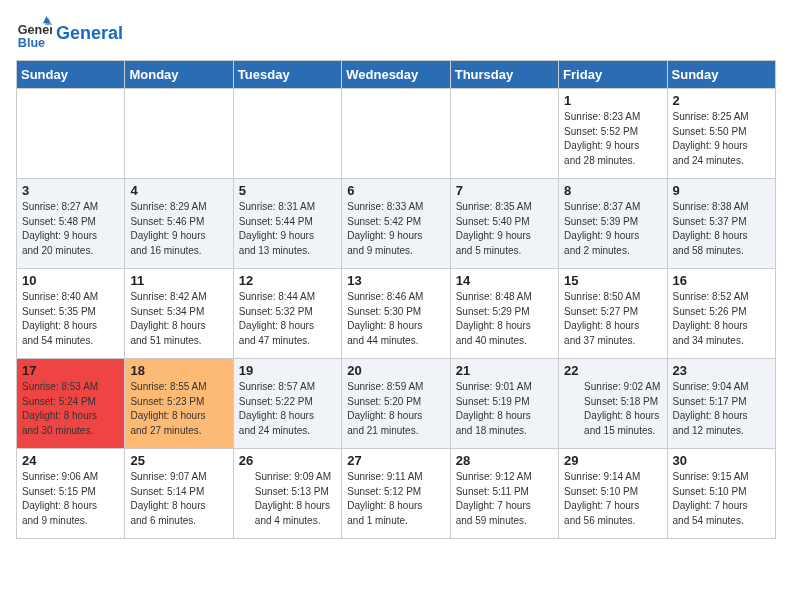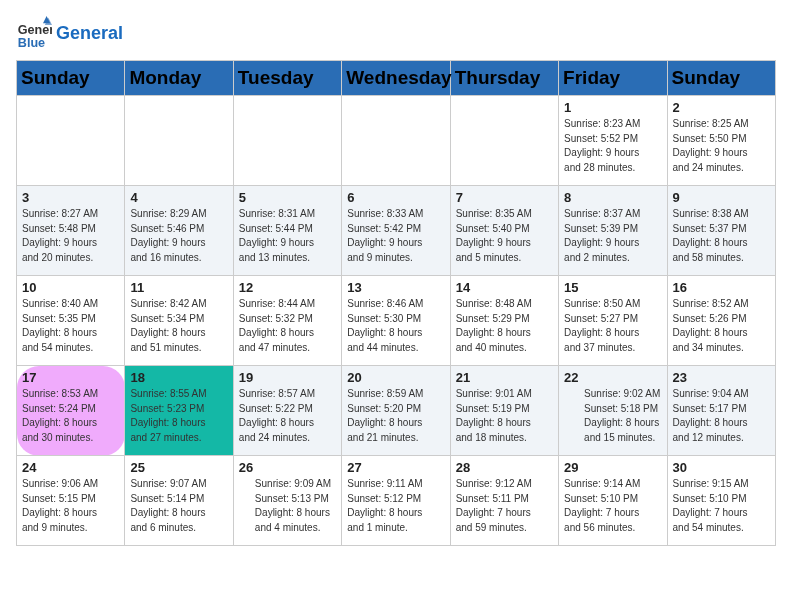--- a/index.html
+++ b/index.html
@@ -46,22 +46,22 @@
       font-size: 16px;
       color: #444;
     }
     .calendar-table {
       width: 100%;
       border-collapse: collapse;
       table-layout: fixed;
     }
     .calendar-table thead tr th {
       background-color: #2a6db5;
-      color: #000000;
-      font-size: 19px;
+      color: #ffffff;
+      font-size: 13px;
       font-weight: bold;
       padding: 6px 4px;
       text-align: left;
       border: 1px solid #ccc;
     }
     .calendar-table tbody tr td {
       border: 1px solid #ccc;
       vertical-align: top;
       padding: 4px 5px;
       font-size: 11px;
@@ -240,28 +240,28 @@
         </td>
         <td>
           <span class="day-number">16</span>
           <div class="day-info" style="white-space: pre-line;">Sunrise: 8:52 AM
 Sunset: 5:26 PM
 Daylight: 8 hours
 and 34 minutes.</div>
         </td>
       </tr>
       <tr>
-        <td style="background: #f0abfc; border-radius: 22px;">
+        <td style="background: #ef4444;">
           <span class="day-number">17</span>
           <div class="day-info" style="white-space: pre-line;">Sunrise: 8:53 AM
 Sunset: 5:24 PM
 Daylight: 8 hours
 and 30 minutes.</div>
         </td>
-        <td style="background: #14b8a6;">
+        <td style="background: #fdba74;">
           <span class="day-number">18</span>
           <div class="day-info" style="white-space: pre-line;">Sunrise: 8:55 AM
 Sunset: 5:23 PM
 Daylight: 8 hours
 and 27 minutes.</div>
         </td>
         <td style="background: rgb(240, 244, 248);">
           <span class="day-number">19</span>
           <div class="day-info" style="white-space: pre-line;">Sunrise: 8:57 AM
 Sunset: 5:22 PM

